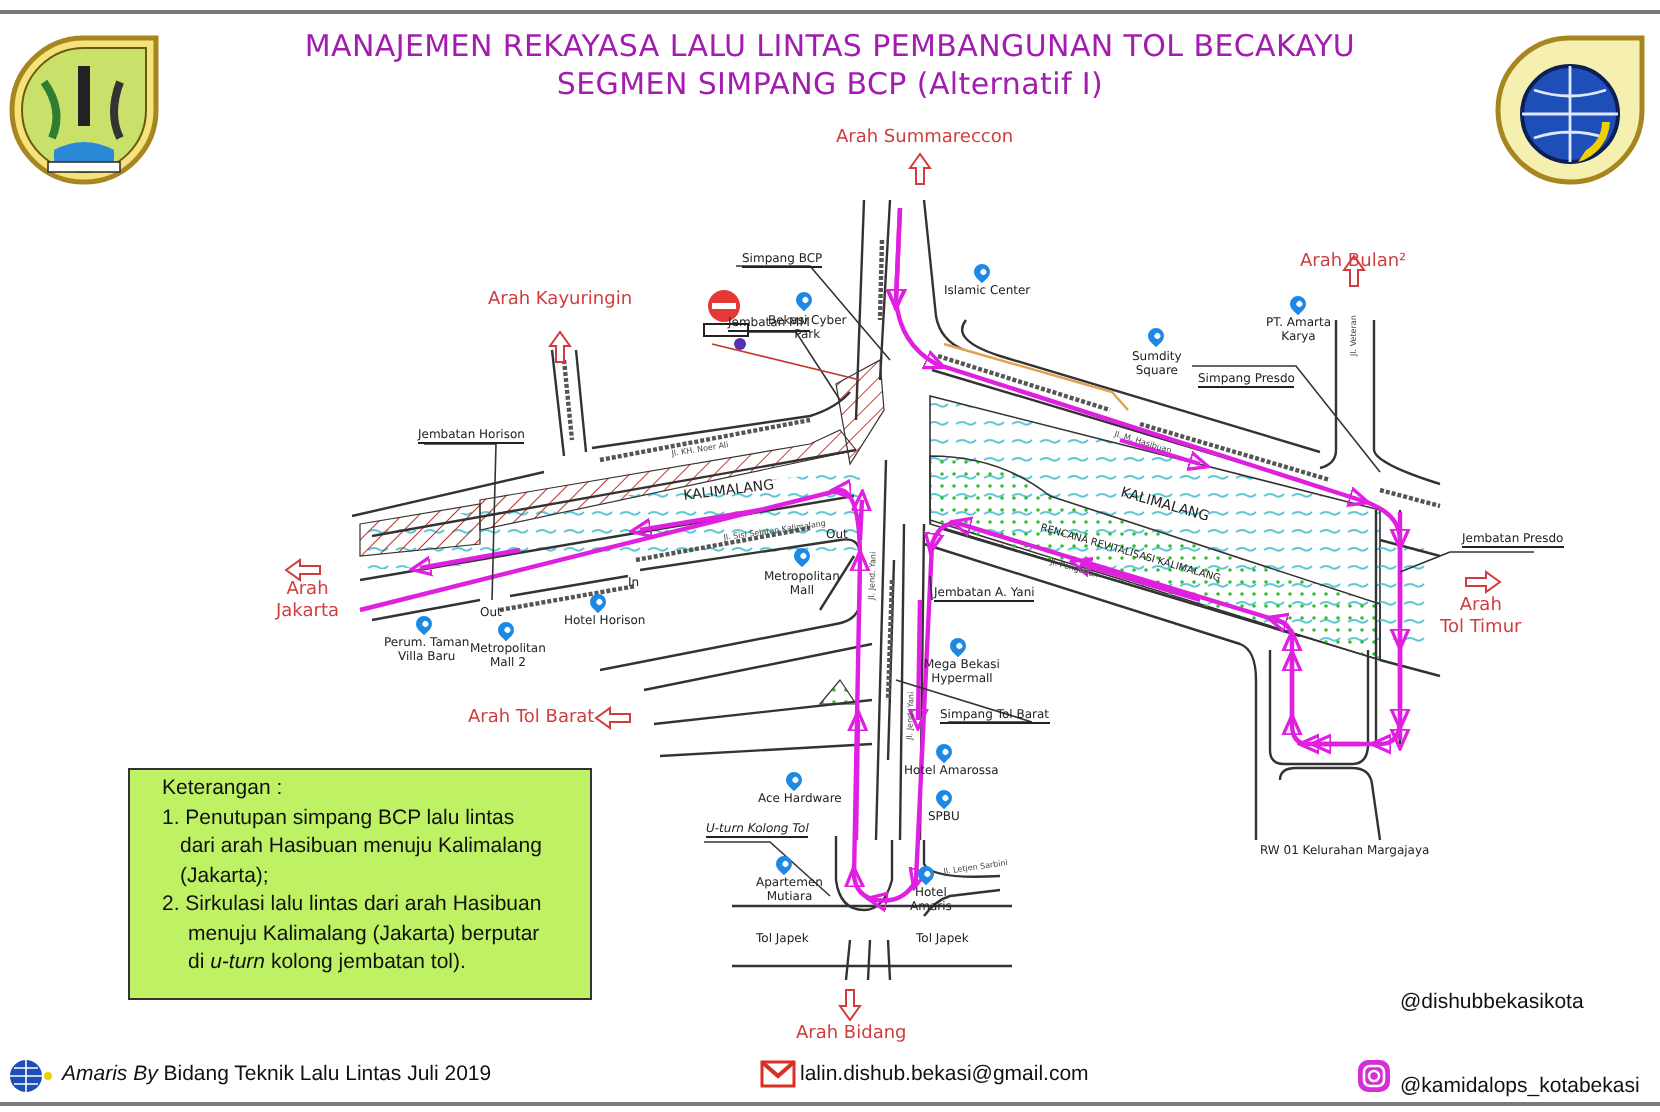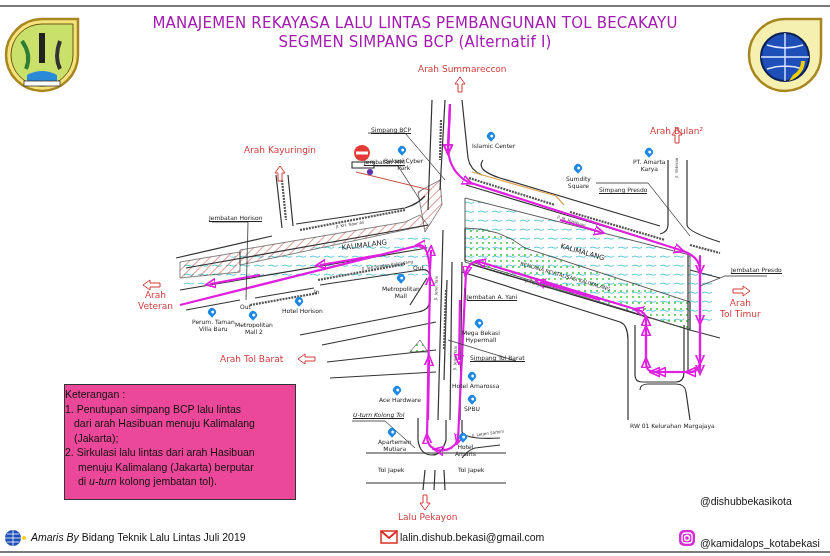--- a/index.html
+++ b/index.html
@@ -7,21 +7,21 @@
   .topline { position:absolute; left:0; top:5px; width:830px; height:2px; background:#7a7a7a; }
   .bottomline { position:absolute; left:0; top:551px; width:830px; height:2px; background:#7a7a7a; }
   .title { position:absolute; left:0; width:830px; text-align:center; color:#a21caf; font-size:15px; letter-spacing:0.2px; }
   .t1 { top:14px; }
   .t2 { top:33px; }
   .logo { position:absolute; }
   svg.map { position:absolute; left:0; top:0; }
   .lbl { position:absolute; font-size:6px; color:#222; white-space:nowrap; line-height:7px; text-align:center; }
   .lbl-u { position:absolute; font-size:6px; color:#222; white-space:nowrap; border-bottom:1px solid #222; }
   .dir { position:absolute; color:#d23c3c; font-size:9px; white-space:nowrap; text-align:center; line-height:11px; }
-  .legend { position:absolute; left:64px; top:384px; width:232px; height:116px; border:1px solid #333; background:#ec4899; font-size:10.5px; color:#111; line-height:14.5px; padding:2px 0; box-sizing:border-box; font-family:"Liberation Sans", sans-serif; }
+  .legend { position:absolute; left:64px; top:384px; width:232px; height:116px; border:1px solid #333; background:#bef264; font-size:10.5px; color:#111; line-height:14.5px; padding:2px 16px; box-sizing:border-box; font-family:"Liberation Sans", sans-serif; }
   .legend .ind { padding-left:9px; }
   .legend .ind2 { padding-left:13px; }
   .footer { position:absolute; top:531px; font-size:10.5px; color:#111; white-space:nowrap; font-family:"Liberation Sans", sans-serif; }
   .pin { position:absolute; width:8px; height:8px; border-radius:50% 50% 50% 0; transform:rotate(-45deg); background:#1e88e5; }
   .pin::after { content:""; position:absolute; left:2.5px; top:2.5px; width:3px; height:3px; background:#fff; border-radius:50%; }
 </style>
 </head>
 <body>
 
 <div class="topline"></div>
@@ -196,28 +196,28 @@
   <text x="456" y="370" font-size="4" fill="#444" transform="rotate(-88 456 370)" font-family="DejaVu Sans, sans-serif">Jl. Jend. Yani</text>
   <text x="678" y="178" font-size="4" fill="#444" transform="rotate(-90 678 178)" font-family="DejaVu Sans, sans-serif">Jl. Veteran</text>
   <text x="472" y="437" font-size="4" fill="#444" transform="rotate(-8 472 437)" font-family="DejaVu Sans, sans-serif">Jl. Letjen Sarbini</text>
 </svg>
 
 <div class="dir" style="left:418px;top:64px;">Arah Summareccon</div>
 <div class="dir" style="left:244px;top:145px;">Arah Kayuringin</div>
 <div class="dir" style="left:650px;top:126px;text-align:right;">Arah Bulan²</div>
 <div class="dir" style="left:138px;top:290px;">
   <div>Arah</div>
-  <div>Veteran</div>
+  <div>Jakarta</div>
 </div>
 <div class="dir" style="left:720px;top:298px;">
   <div>Arah</div>
   <div>Tol Timur</div>
 </div>
-<div class="dir" style="left:220px;top:354px;">Arah Tol Barat</div>
-<div class="dir" style="left:398px;top:512px;">Lalu Pekayon</div>
+<div class="dir" style="left:234px;top:354px;">Arah Tol Barat</div>
+<div class="dir" style="left:398px;top:512px;">Arah Bidang</div>
 
 <div class="lbl-u" style="left:371px;top:126px;">Simpang BCP</div>
 <div class="lbl-u" style="left:364px;top:158px;">Jembatan MM</div>
 <div class="lbl-u" style="left:209px;top:214px;">Jembatan Horison</div>
 <div class="lbl-u" style="left:599px;top:186px;">Simpang Presdo</div>
 <div class="lbl-u" style="left:731px;top:266px;">Jembatan Presdo</div>
 <div class="lbl-u" style="left:467px;top:293px;">Jembatan A. Yani</div>
 <div class="lbl-u" style="left:470px;top:354px;">Simpang Tol Barat</div>
 <div class="lbl-u" style="left:353px;top:411px;font-style:italic;">U-turn Kolong Tol</div>
 

